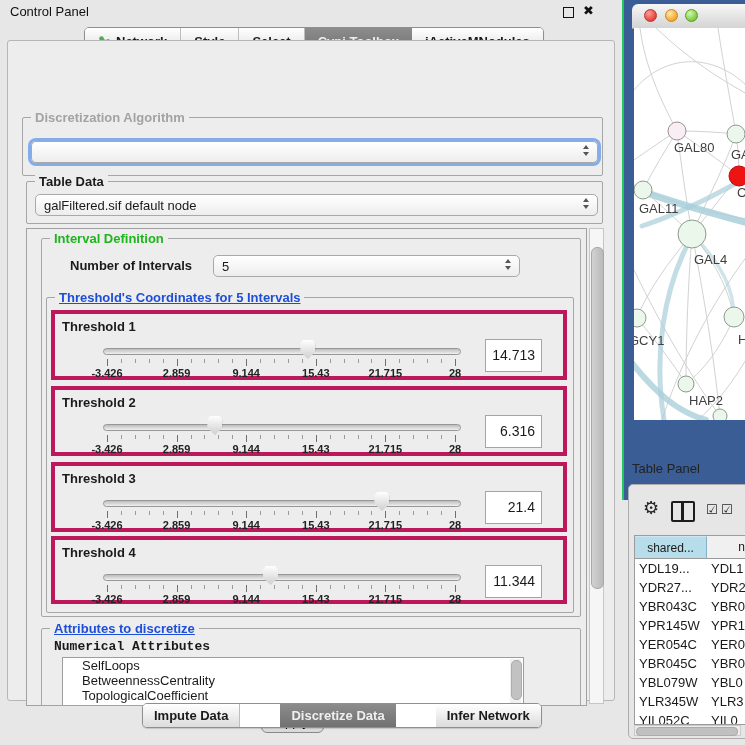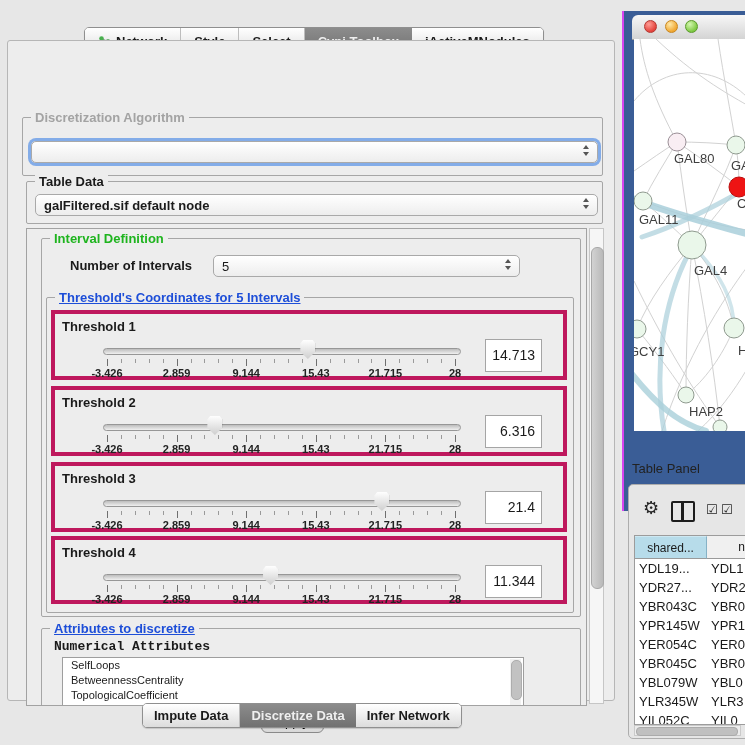--- a/index.html
+++ b/index.html
@@ -10,21 +10,21 @@
   #cp-title{position:absolute;left:10px;top:4px;font-size:13px;color:#111;}
   #float-btn{position:absolute;left:563px;top:7px;width:9px;height:9px;border:1.5px solid #111;}
   #close-btn{position:absolute;left:583px;top:3px;font-size:13px;font-weight:700;color:#111;}
   .tabstrip{position:absolute;display:flex;height:26px;border:1px solid #8f8f8f;border-radius:5px;
             overflow:hidden;background:#fff;box-shadow:0 1px 1px rgba(0,0,0,.15);}
   .tab{display:flex;align-items:center;padding:0 13px;font-size:13px;font-weight:700;
        background:linear-gradient(#ffffff,#dcdcdc);color:#1a1a1a;cursor:default;}
   .tab:not(:last-child){border-right:1px solid #bdbdbd;}
   .tab.active{background:linear-gradient(#8c8c8c,#717171);color:#efefef;border-right:none;}
   #top-tabs{left:84px;top:27px;}
-  #bottom-tabs{left:142px;top:703px;height:23px;}
+  #bottom-tabs{left:142px;top:703px;height:23px;gap:40px;}
   #bottom-tabs .tab{padding:0 11px;}
   #content{position:absolute;left:7px;top:40px;width:606px;height:659px;background:#ededed;
            border:1px solid #b6b6b6;border-radius:3px;}
   .group{position:absolute;border:1px solid #a6a6a6;border-radius:2px;}
   .gtitle{position:absolute;top:-8px;left:8px;background:#ededed;padding:0 4px;font-size:13px;font-weight:700;white-space:nowrap;}
   .gtitle.green{color:#1eb41e;}
   .gtitle.blue{color:#1d4ed8;text-decoration:underline;}
   .gtitle.gray{color:#a3a3a3;}
   .combo{position:absolute;height:22px;background:linear-gradient(#ffffff,#ededed);border:1px solid #a9a9a9;
          border-radius:5px;display:flex;align-items:center;box-sizing:border-box;}
@@ -34,21 +34,21 @@
   .stepper .dn{width:0;height:0;margin-top:2.5px;border-left:3.5px solid transparent;border-right:3.5px solid transparent;border-top:4.5px solid #555;}
   #algo-group{left:14px;top:76px;width:579px;height:57px;}
   #algo-combo{left:8px;top:23px;width:567px;box-shadow:0 0 0 3px rgba(95,150,230,.75);}
   #algo-popup{position:absolute;left:14px;top:78px;width:563px;height:59px;background:rgba(255,255,255,.95);
               border:1px solid #cfcfcf;border-radius:0 0 9px 9px;box-shadow:0 4px 9px rgba(0,0,0,.35);z-index:40;}
   .popup-prompt{position:absolute;left:0;right:0;top:7px;text-align:center;color:#b5b5b5;font-size:13px;}
   .popup-item{position:absolute;left:3px;font-size:13px;color:#000;white-space:nowrap;}
   .popup-item.bold{font-weight:700;top:23px;}
   .popup-item.plain{top:39px;}
   #td-group{left:18px;top:140px;width:575px;height:41px;}
-  #td-combo{left:8px;top:12px;width:563px;font-weight:bold;}
+  #td-combo{left:8px;top:12px;width:563px;}
   #viewport{position:absolute;left:18px;top:187px;width:559px;height:476px;border:1px solid #a2a2a2;
             background:#ededed;overflow:hidden;}
   #vscroll{position:absolute;left:581px;top:187px;width:15px;height:476px;background:#f6f6f6;border:1px solid #c6c6c6;box-sizing:border-box;}
   #vthumb{position:absolute;left:1px;top:18px;width:11px;height:340px;border-radius:6px;
           background:linear-gradient(90deg,#d2d2d2,#b9b9b9);border:1px solid #a8a8a8;}
   #iv-group{left:14px;top:9px;width:538px;height:377px;}
   #noi-label{position:absolute;left:28px;top:19px;font-weight:700;}
   #noi-combo{left:171px;top:16px;width:307px;}
   #thr-group{left:4px;top:58px;width:526px;height:314px;}
   .th-panel{position:absolute;left:4px;width:516px;border:4px solid #be185d;background:#ededed;box-sizing:border-box;}
@@ -59,27 +59,27 @@
             clip-path:polygon(50% 100%,0 62%,0 18%,18% 0,82% 0,100% 18%,100% 62%);
             filter:drop-shadow(0 1px 1.5px rgba(0,0,0,.45));}
   .tick{position:absolute;top:45px;width:1px;height:4px;background:#9a9a9a;}
   .tick.major{height:7px;background:#6f6f6f;}
   .tick-lab{position:absolute;top:53px;width:64px;text-align:center;font-size:11px;font-weight:700;color:#222;}
   .th-value{position:absolute;left:430px;top:25px;width:57px;height:33px;background:#fff;border:1px solid #a5a5a5;
             box-sizing:border-box;font-size:14px;line-height:31px;text-align:right;padding-right:6px;}
   #attr-group{left:14px;top:399px;width:538px;height:90px;}
   #attr-title{position:absolute;left:12px;top:10px;font-weight:700;font-family:Liberation Mono, monospace;}
   #attr-list{position:absolute;left:20px;top:28px;width:460px;height:49px;background:#fff;border:1px solid #9e9e9e;overflow:hidden;}
-  .attr-item{padding-left:8px;font-size:11px;height:15px;line-height:15px;white-space:nowrap;}
+  .attr-item{padding-left:19px;font-size:13px;height:15px;line-height:15px;white-space:nowrap;}
   .mini-scroll{position:absolute;right:2px;top:1px;width:11px;height:46px;background:#f0f0f0;}
   .mini-thumb{position:absolute;left:1px;top:1px;width:9px;height:38px;border-radius:5px;background:#c2c2c2;border:1px solid #adadad;}
   #apply-btn{position:absolute;left:253px;top:669px;width:63px;height:23px;background:linear-gradient(#ffffff,#d8d8d8);
              border:1px solid #8a8a8a;border-radius:6px;font-size:13px;font-family:inherit;}
   
-  #net-frame{position:absolute;left:622px;top:0;width:123px;height:500px;background:#3a5d96;border-left:2px solid #d946ef;box-sizing:border-box;margin-top:11px;}
+  #net-frame{position:absolute;left:622px;top:0;width:123px;height:500px;background:#3a5d96;border-left:2px solid #22c55e;box-sizing:border-box;}
   #net-titlebar{position:absolute;left:8px;top:4px;width:115px;height:24px;border-radius:6px 0 0 0;
                 background:linear-gradient(#f7f7f7,#d4d4d4);border-bottom:1px solid #999;}
   .light{position:absolute;top:5px;width:13px;height:13px;border-radius:50%;box-sizing:border-box;}
   .light.red{left:12px;background:radial-gradient(circle at 35% 30%,#ff9d96,#e4433c 70%);border:1px solid #b23832;}
   .light.yellow{left:33px;background:radial-gradient(circle at 35% 30%,#ffe9a8,#f0a732 70%);border:1px solid #c8861f;}
   .light.green{left:53px;background:radial-gradient(circle at 35% 30%,#d4f7b0,#7ec943 70%);border:1px solid #5a9a2a;}
   #net-canvas{position:absolute;left:10px;top:28px;width:113px;height:392px;background:#fff;overflow:hidden;}
   #net-svg{position:absolute;left:0;top:0;}
   #net-svg text{font-family:"Liberation Sans","DejaVu Sans",sans-serif;font-size:13px;fill:#3f3f3f;}
   
@@ -103,20 +103,25 @@
   .t-row .a{position:absolute;left:4px;width:66px;overflow:hidden;white-space:nowrap;}
   .t-row .b{position:absolute;left:76px;width:80px;overflow:hidden;white-space:nowrap;}
   #tp-hscroll{position:absolute;left:5px;top:240px;width:107px;height:11px;background:#ededed;border:1px solid #cacaca;box-sizing:border-box;}
   #tp-hthumb{position:absolute;left:1px;top:1px;width:100px;height:7px;border-radius:4px;background:#c0c0c0;border:1px solid #ababab;}
 </style>
 </head>
 <body>
 
 <div id="root">
 
+  <div id="cp-titlebar">
+    <span id="cp-title">Control Panel</span>
+    <span id="float-btn"></span>
+    <span id="close-btn">✖</span>
+  </div>
 
   <div id="top-tabs" class="tabstrip">
       <div class="tab">
         <svg width="13" height="13" style="margin-right: 5px;">
           <path d="M3.5 3.5 L10 6.5 L3.5 10.5" stroke="#8a8a8a" fill="none"></path>
           <circle cx="3.5" cy="3.5" r="2.3" fill="#49b04f"></circle>
           <circle cx="3.5" cy="10.5" r="2.3" fill="#49b04f"></circle>
           <circle cx="10" cy="6.5" r="2.3" fill="#2f9238"></circle>
         </svg>
         <span>Network</span>

